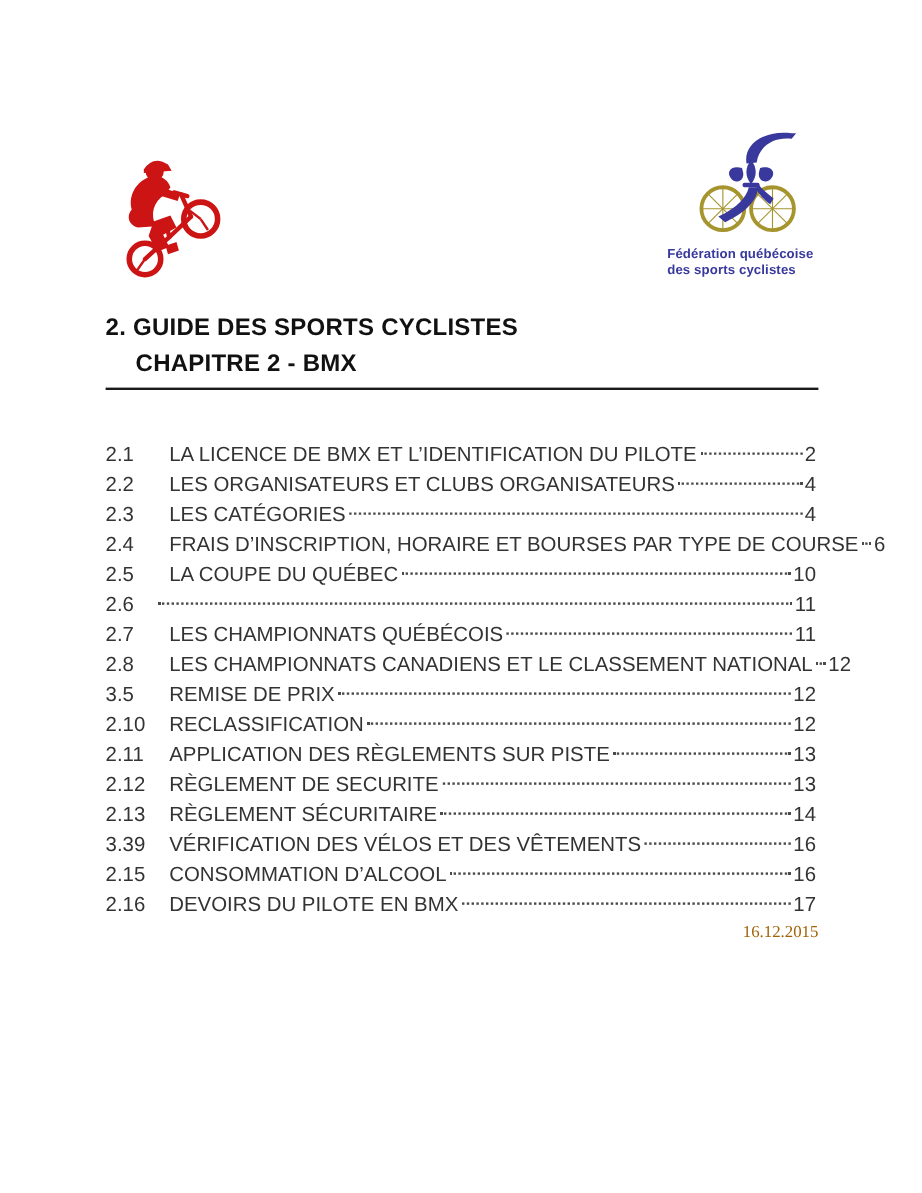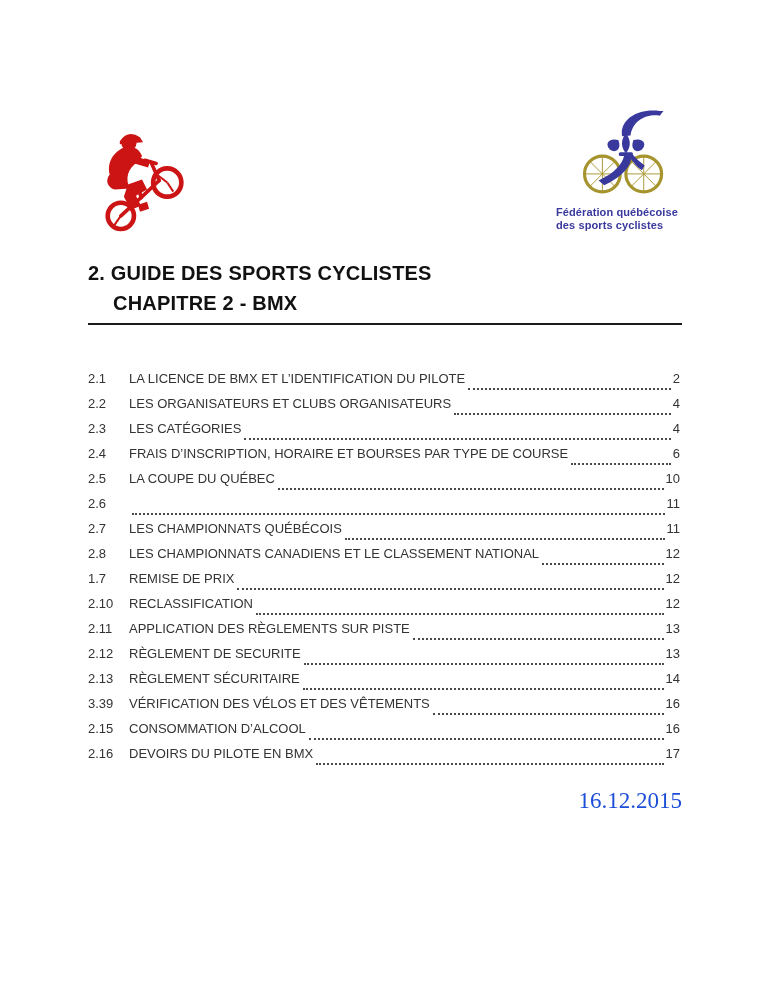--- a/index.html
+++ b/index.html
@@ -77,55 +77,56 @@
 
   
   .toc {
     position: absolute;
     left: 88px;
     top: 366px;
     width: 592px;
   }
   .toc-row {
     display: flex;
-    align-items: flex-end;
+    align-items: center;
     height: 25px;
     line-height: 25px;
-    font-size: 13px;
+    font-size: 17px;
     color: var(--toc-text, #333);
     white-space: nowrap;
   }
   .toc-num {
     width: 41px;
     flex: 0 0 41px;
   }
   .toc-title {
     flex: 0 0 auto;
+    margin-left: 12px;
   }
   .toc-leader {
     flex: 1 1 auto;
     min-width: 8px;
     border-bottom: 2px dotted #4a4a4a;
     margin: 0 2px 0 3px;
     position: relative;
     top: -1px;
   }
   .toc-page {
     flex: 0 0 auto;
     text-align: right;
   }
 
   
   .doc-date {
     position: absolute;
     right: 86px;
-    top: 788px;
+    top: 770px;
     font-family: "Liberation Serif", serif;
-    font-size: 23px;
-    color: #1d4ed8;
+    font-size: 14px;
+    color: #a16207;
   }
 </style>
 </head>
 <body>
 
 <div class="page">
 
   <div class="logo-left">
     <svg viewBox="0 0 90 115" width="92" height="116">
       <g fill="none" stroke="var(--logo-red)" stroke-width="4.6">
@@ -244,21 +245,21 @@
     </div>
 
     <div class="toc-row">
       <span class="toc-num">2.8</span>
       <span class="toc-title">LES CHAMPIONNATS CANADIENS ET LE CLASSEMENT NATIONAL</span>
       <span class="toc-leader"></span>
       <span class="toc-page">12</span>
     </div>
 
     <div class="toc-row">
-      <span class="toc-num">1.7</span>
+      <span class="toc-num">3.5</span>
       <span class="toc-title">REMISE DE PRIX</span>
       <span class="toc-leader"></span>
       <span class="toc-page">12</span>
     </div>
 
     <div class="toc-row">
       <span class="toc-num">2.10</span>
       <span class="toc-title">RECLASSIFICATION</span>
       <span class="toc-leader"></span>
       <span class="toc-page">12</span>

